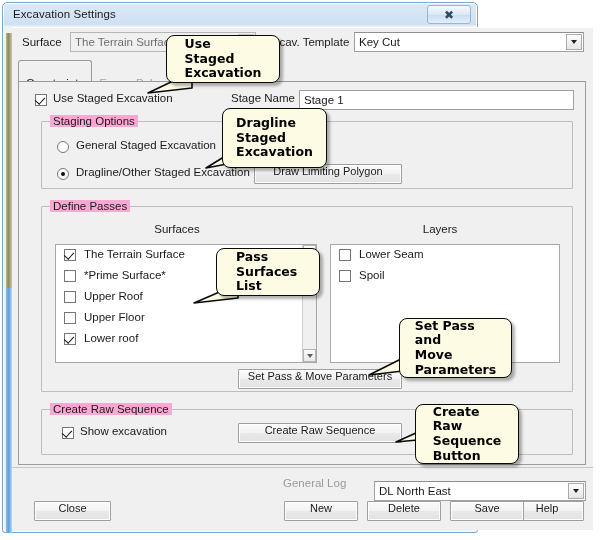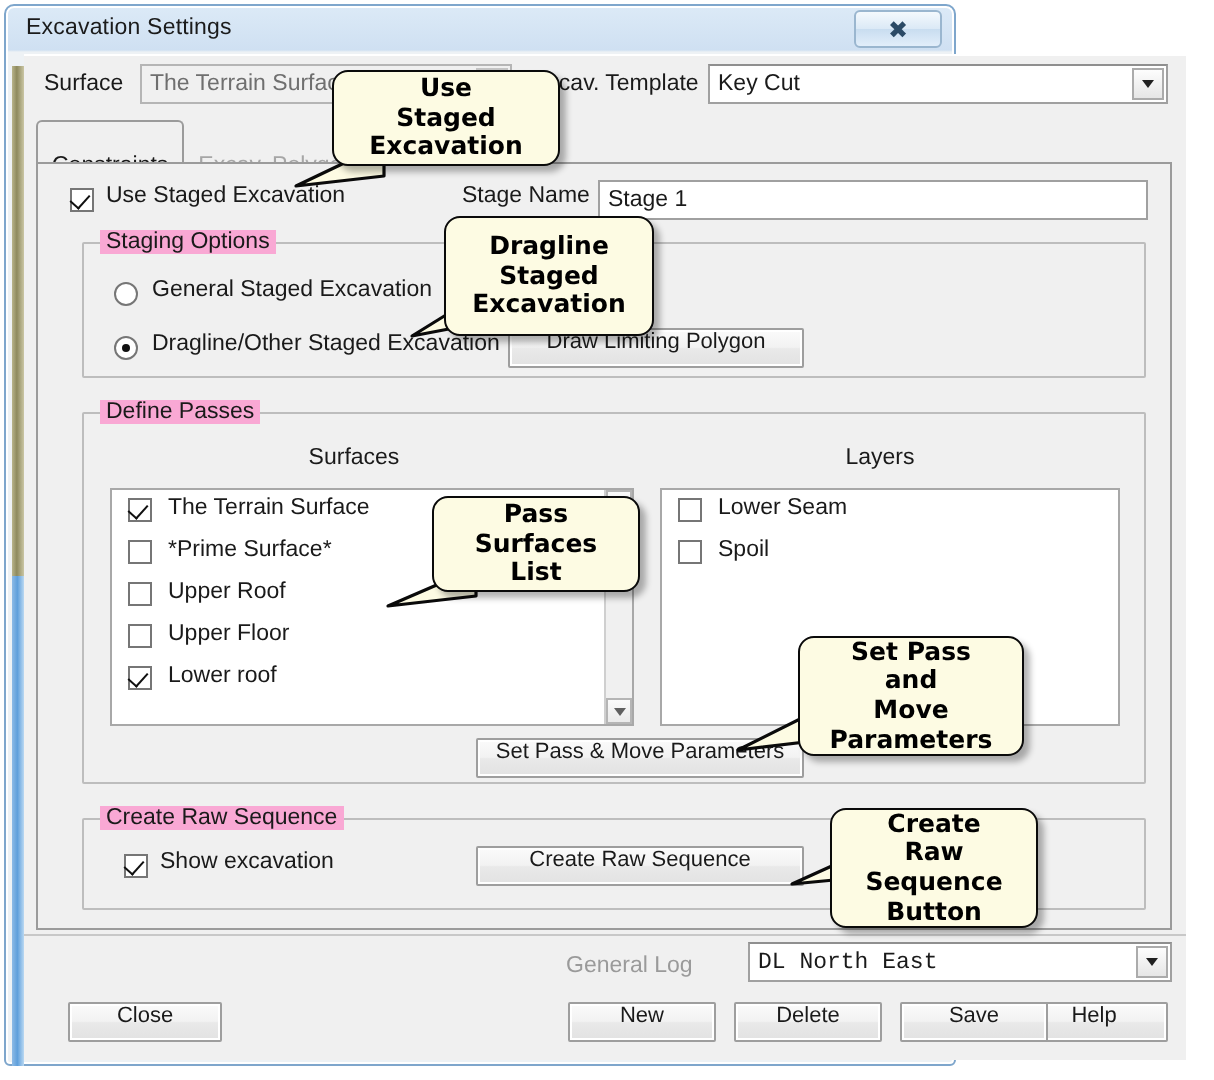--- a/index.html
+++ b/index.html
@@ -291,21 +291,21 @@
   }
 
   
   .callout {
     position: absolute;
     box-sizing: border-box;
     background: #fdfbe3;
     border: 1.6px solid #0a0a0a;
     border-radius: 8px;
     display: flex; align-items: center; justify-content: center;
-    text-align: center;
+    text-align: left;
     font-family: "DejaVu Sans", sans-serif;
     font-weight: bold;
     font-size: 12.5px;
     line-height: 1.18;
     color: #000;
     box-shadow: 3px 3px 3px rgba(0,0,0,.30);
     z-index: 40;
     white-space: pre-line;
     padding: 1px 19px;
   }
@@ -435,21 +435,21 @@
 
         <div class="btn" style="left:196px; top:13px; width:164px;">
           <span>Create Raw Sequence</span>
         </div>
       </div>
 
     </div>
 
     <div id="footer">
       <div class="lbl dim" style="left:271px; top:9px;">General Log</div>
-      <div class="combo" style="left:362px; top:3px; width:212px;font-family:Liberation Mono, monospace;">
+      <div class="combo" style="left:362px; top:13px; width:212px;">
         <span class="val">DL North East</span>
         <span class="arrow">
             <i></i>
           </span>
       </div>
 
       <div class="btn" style="left:22px; top:33px; width:77px;">
         <span>Close</span>
       </div>
       <div class="btn" style="left:272px; top:33px; width:74px;">

